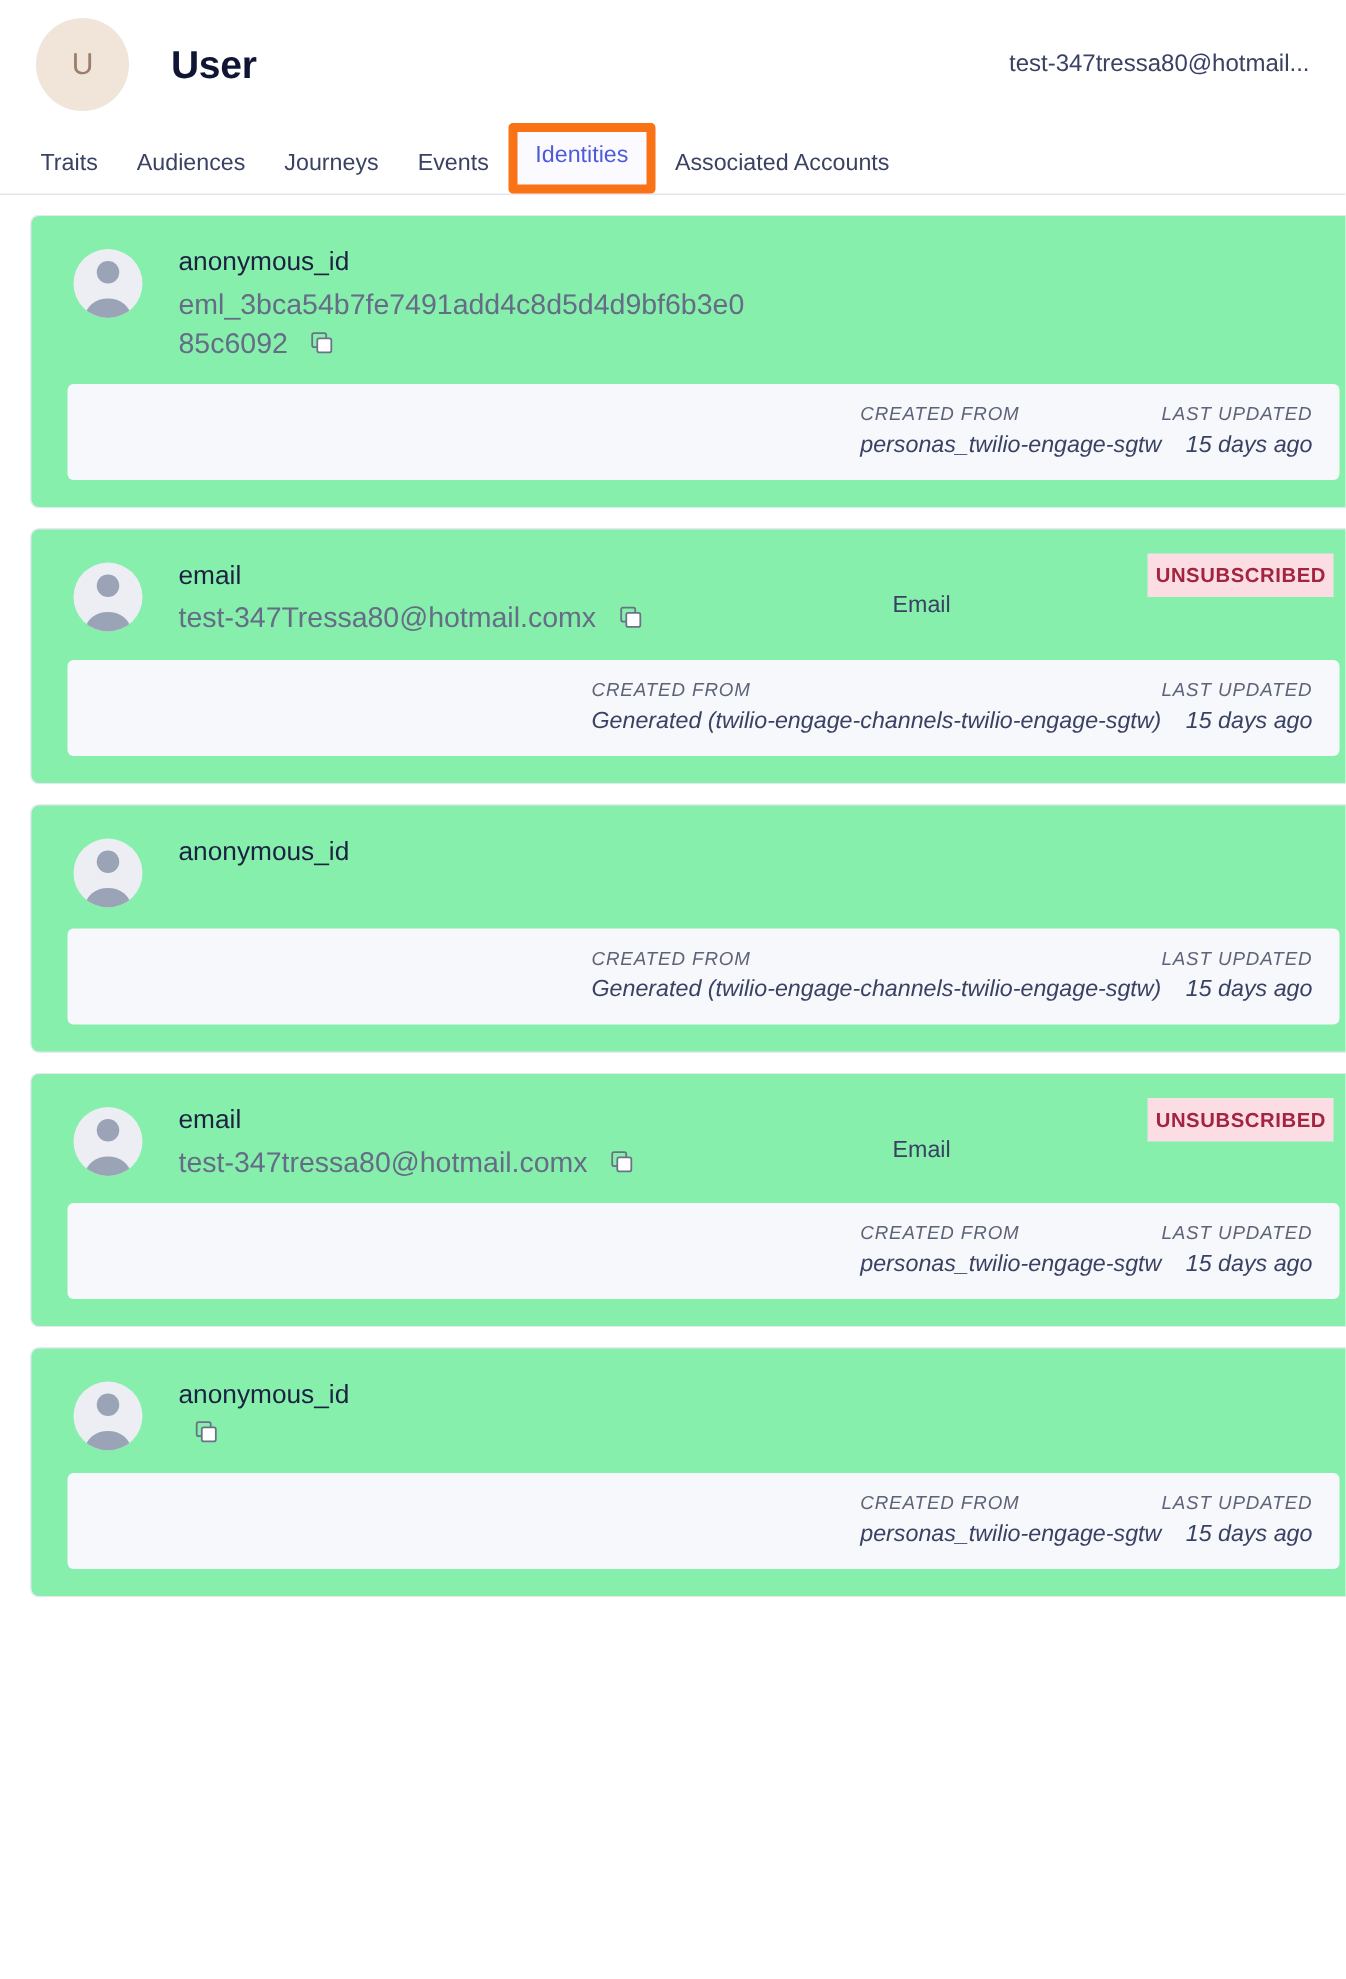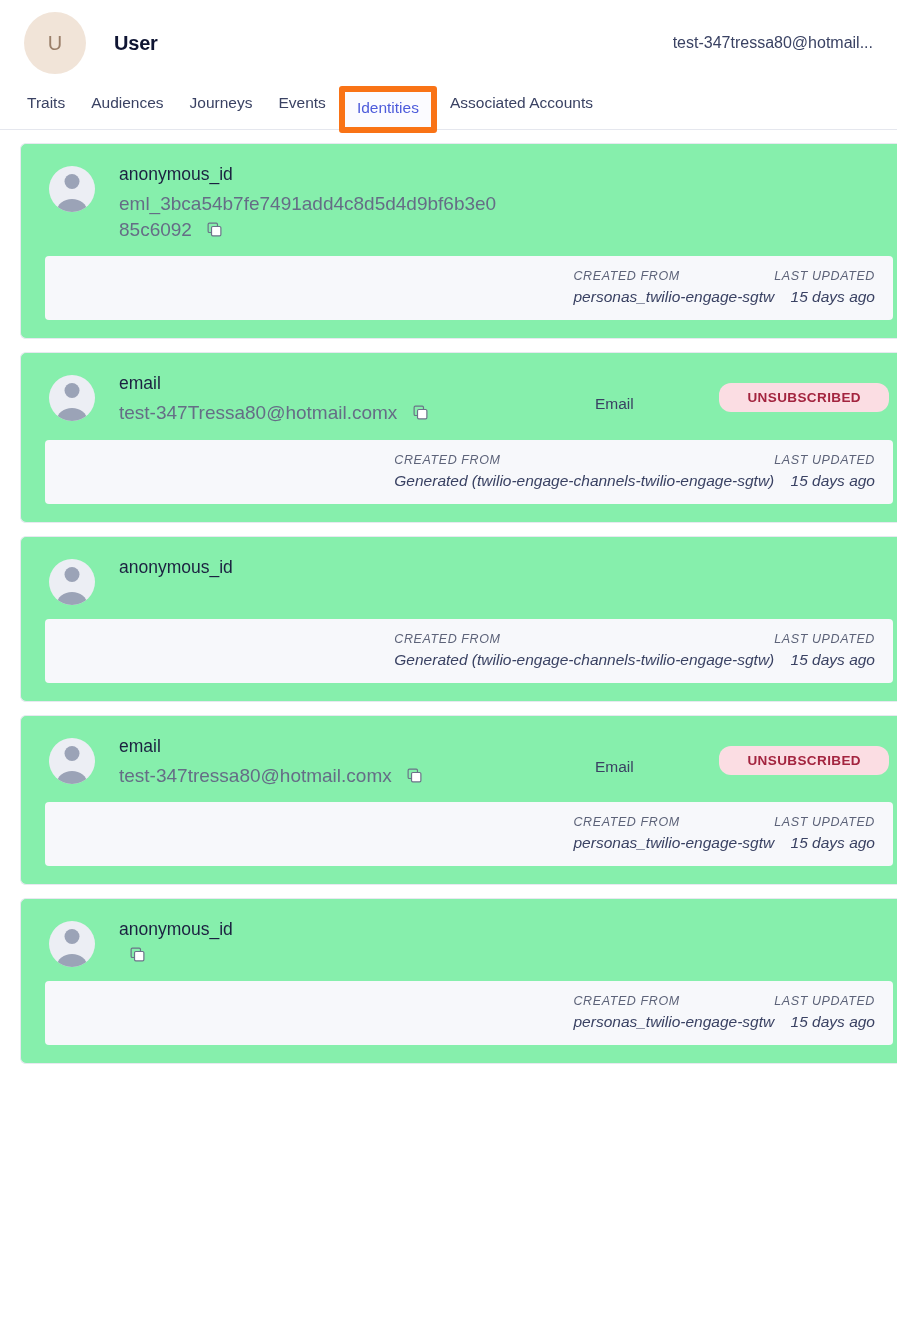--- a/index.html
+++ b/index.html
@@ -33,39 +33,39 @@
     color: #9a7f6a;
     display: flex;
     align-items: center;
     justify-content: center;
     font-size: 20px;
     font-weight: 400;
     flex: none;
   }
   .page-title {
     margin-left: 28px;
-    font-size: 20px;
+    font-size: 26px;
     font-weight: bold;
     letter-spacing: -0.2px;
     color: #0f1533;
   }
   .header-email {
     margin-left: auto;
     font-size: 16px;
     color: #3a4263;
     white-space: nowrap;
     overflow: hidden;
     text-overflow: ellipsis;
     max-width: 330px;
     text-align: center;
   }
 
   .tabs {
     display: flex;
-    align-items: flex-start;
+    align-items: flex-end;
     gap: 0;
     padding: 0 14px;
     height: 43px;
   }
   .tab {
     font-size: 15.5px;
     color: #3a4263;
     padding: 7px 12px 9px 12px;
     cursor: pointer;
     white-space: nowrap;
@@ -159,28 +159,28 @@
   .channel-label {
     position: absolute;
     left: 574px;
     top: 42px;
     font-size: 15.5px;
     color: #3a4263;
   }
   .badge {
     position: absolute;
     right: 22px;
-    top: 30px;
+    top: 16px;
     background: #fbdde3;
     color: #a3243f;
     font-size: 13.5px;
     font-weight: bold;
     letter-spacing: 0.4px;
-    padding: 7px 28px;
-    border-radius: 12px;
+    padding: 7px 5px;
+    border-radius: 0;
   }
 
   .card-footer {
     display: flex;
     justify-content: flex-end;
     align-items: flex-start;
     background: #f7f8fb;
     margin: 0 18px 18px 24px;
     border-radius: 4px;
     padding: 13px 18px 14px 18px;

